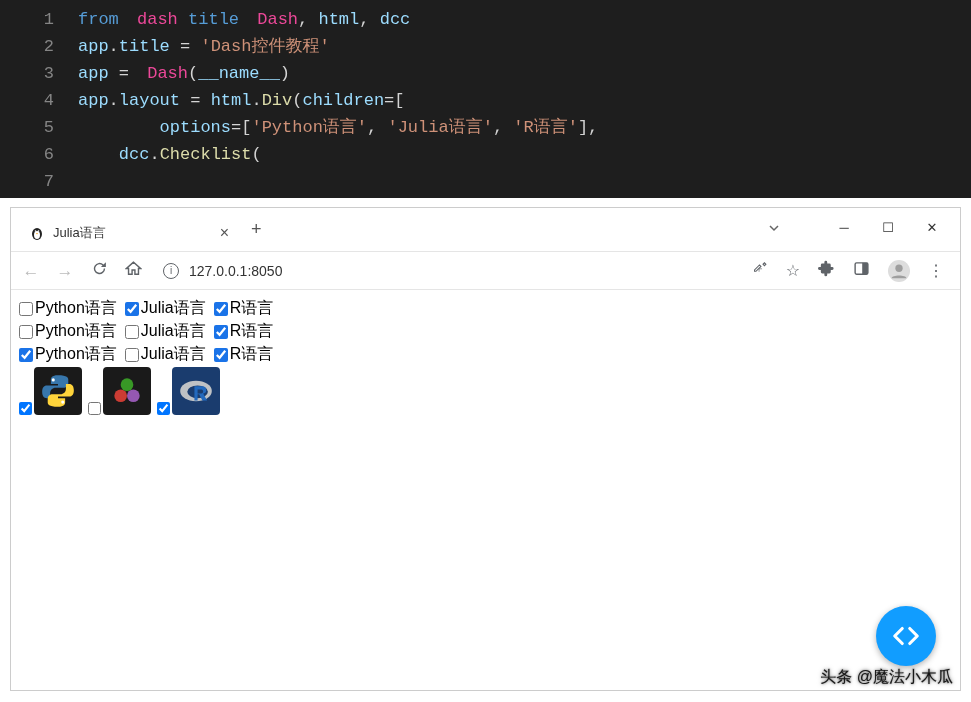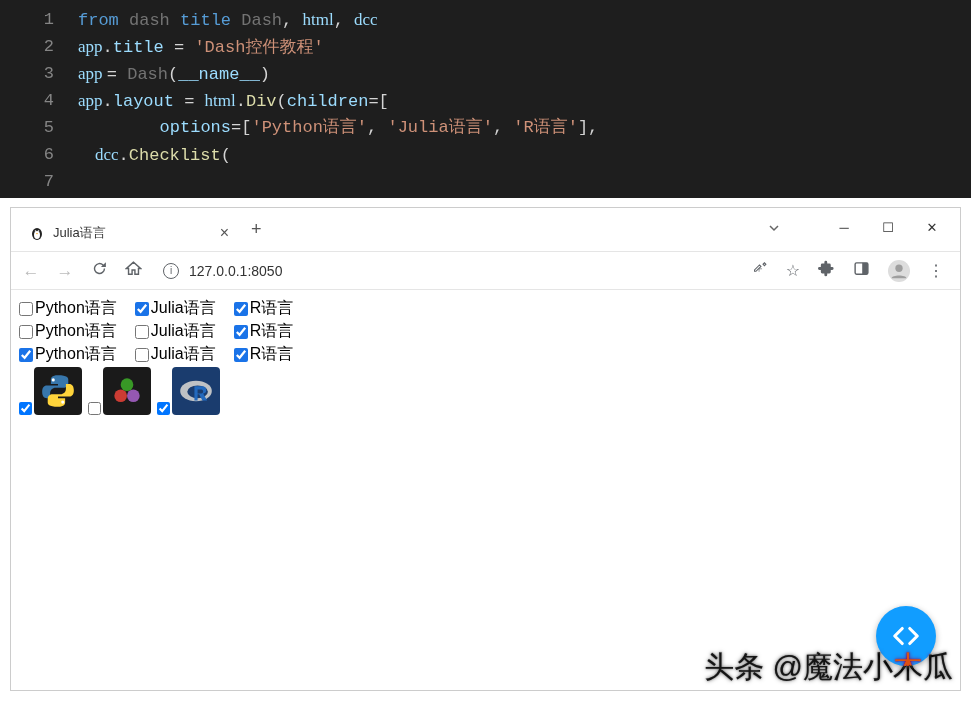--- a/index.html
+++ b/index.html
@@ -23,23 +23,23 @@
     .gutter {
       width: 78px;
       text-align: right;
       color: #858585;
       padding-right: 24px;
     }
     .gutter div { height: 27px; }
     .code { color: #d4d4d4; }
     .code .line { height: 27px; white-space: pre; }
     .kw { color: #569cd6; }
-    .mod { color: #737373; }
+    .mod { color: #ec4899; margin-left: 8px; }
     .fn { color: #dcdcaa; }
-    .obj { color: #9cdcfe; font-family: Liberation Serif, serif; }
+    .obj { color: #9cdcfe; }
     .str { color: #ce9178; }
     .punct { color: #d4d4d4; }
     .attr { color: #9cdcfe; }
     .dunder { color: #9cdcfe; }
 
     .browser {
       position: absolute;
       left: 10px;
       top: 207px;
       width: 951px;
@@ -124,21 +124,21 @@
     .right-icons .avatar { width: 22px; height: 22px; background: #ddd; border-radius: 50%; display: inline-block; }
 
     .page {
       flex: 1;
       background: #fff;
       padding: 8px;
       position: relative;
       font-size: 16px;
       color: #000;
     }
-    .check-row { display: flex; align-items: center; gap: 18px; margin-bottom: 2px; flex-wrap: wrap; }
+    .check-row { display: flex; align-items: center; gap: 8px; margin-bottom: 2px; flex-wrap: wrap; }
     .check-row label { display: inline-flex; align-items: center; gap: 2px; }
     .check-row input[type=checkbox] { width: 14px; height: 14px; accent-color: #1a73e8; }
     .icon-row { display: flex; align-items: end; gap: 6px; margin-top: 2px; }
     .icon-row .item { display: flex; align-items: end; gap: 2px; }
     .icon-row .logo {
       width: 48px; height: 48px; border-radius: 4px;
       display: flex; align-items: center; justify-content: center;
     }
     .logo.py { background: #1a1a1a; }
     .logo.ju { background: #1a1a1a; }
@@ -153,21 +153,21 @@
       border-radius: 50%;
       display: flex; align-items: center; justify-content: center;
       color: #fff;
       box-shadow: 0 2px 6px rgba(0,0,0,0.3);
     }
     .watermark {
       position: absolute;
       right: 18px;
       bottom: 14px;
       color: rgba(255,255,255,0.85);
-      font-size: 30px;
+      font-size: 16px;
       text-shadow: 0 0 2px #888, 0 0 4px #888;
       mix-blend-mode: difference;
     }
   </style>
 </head>
 <body>
 
 <div class="code-editor">
   <div class="gutter" id="gutter">
       <div>1</div>

